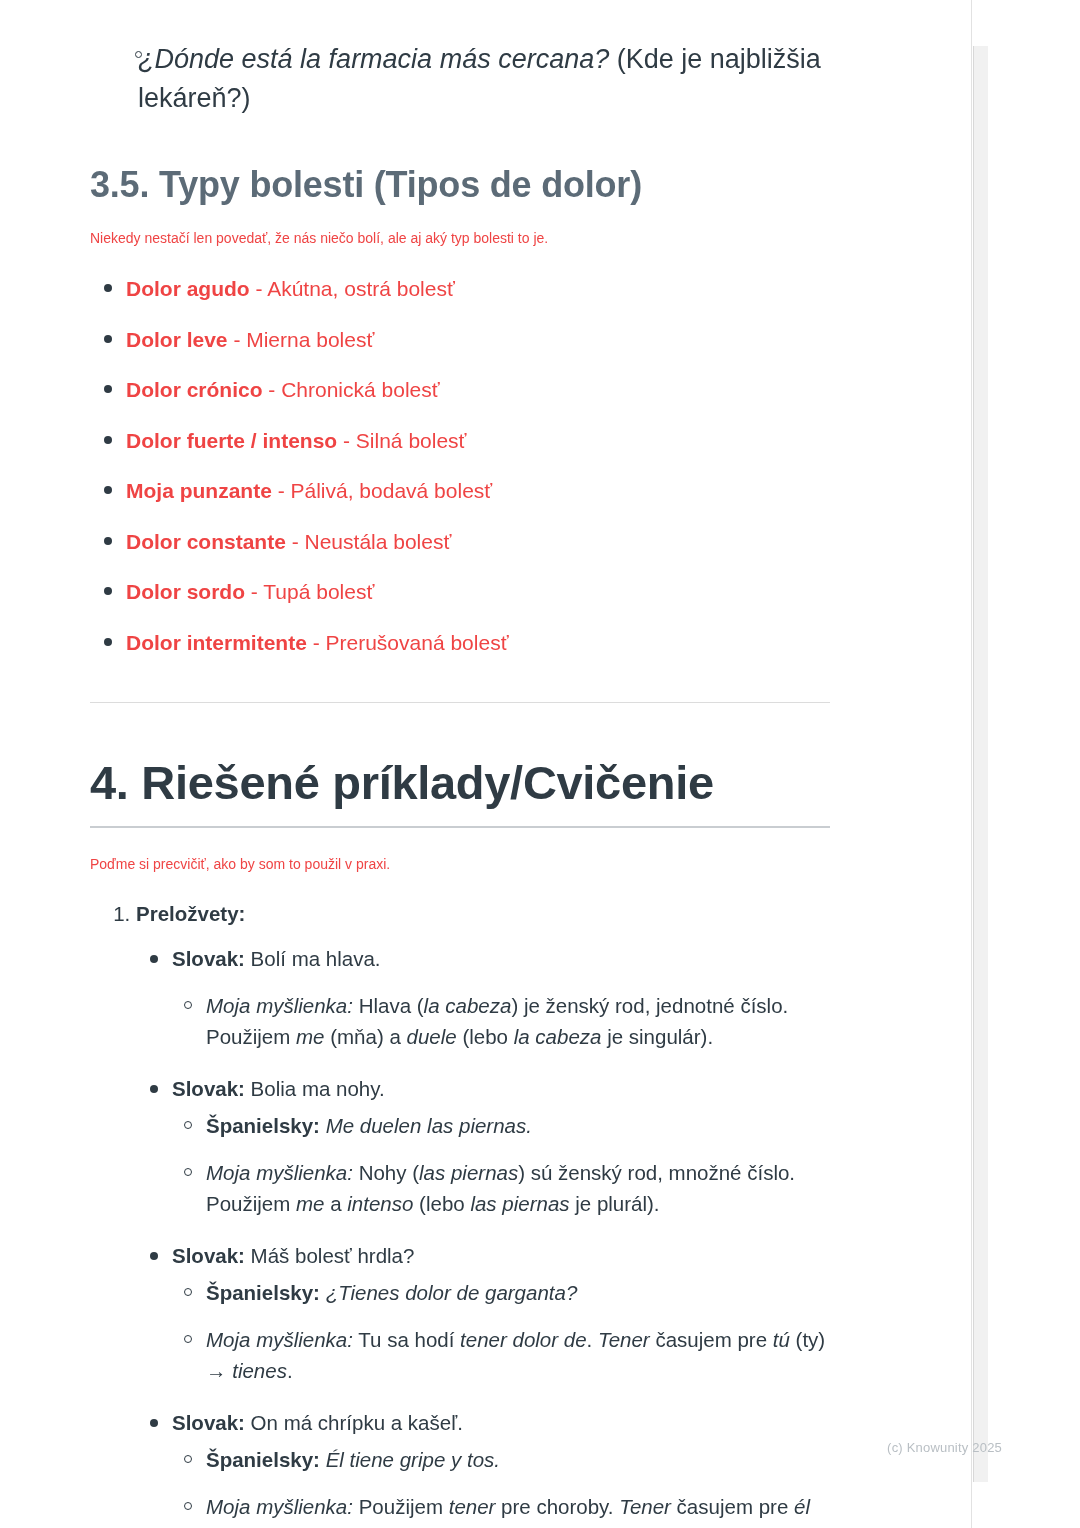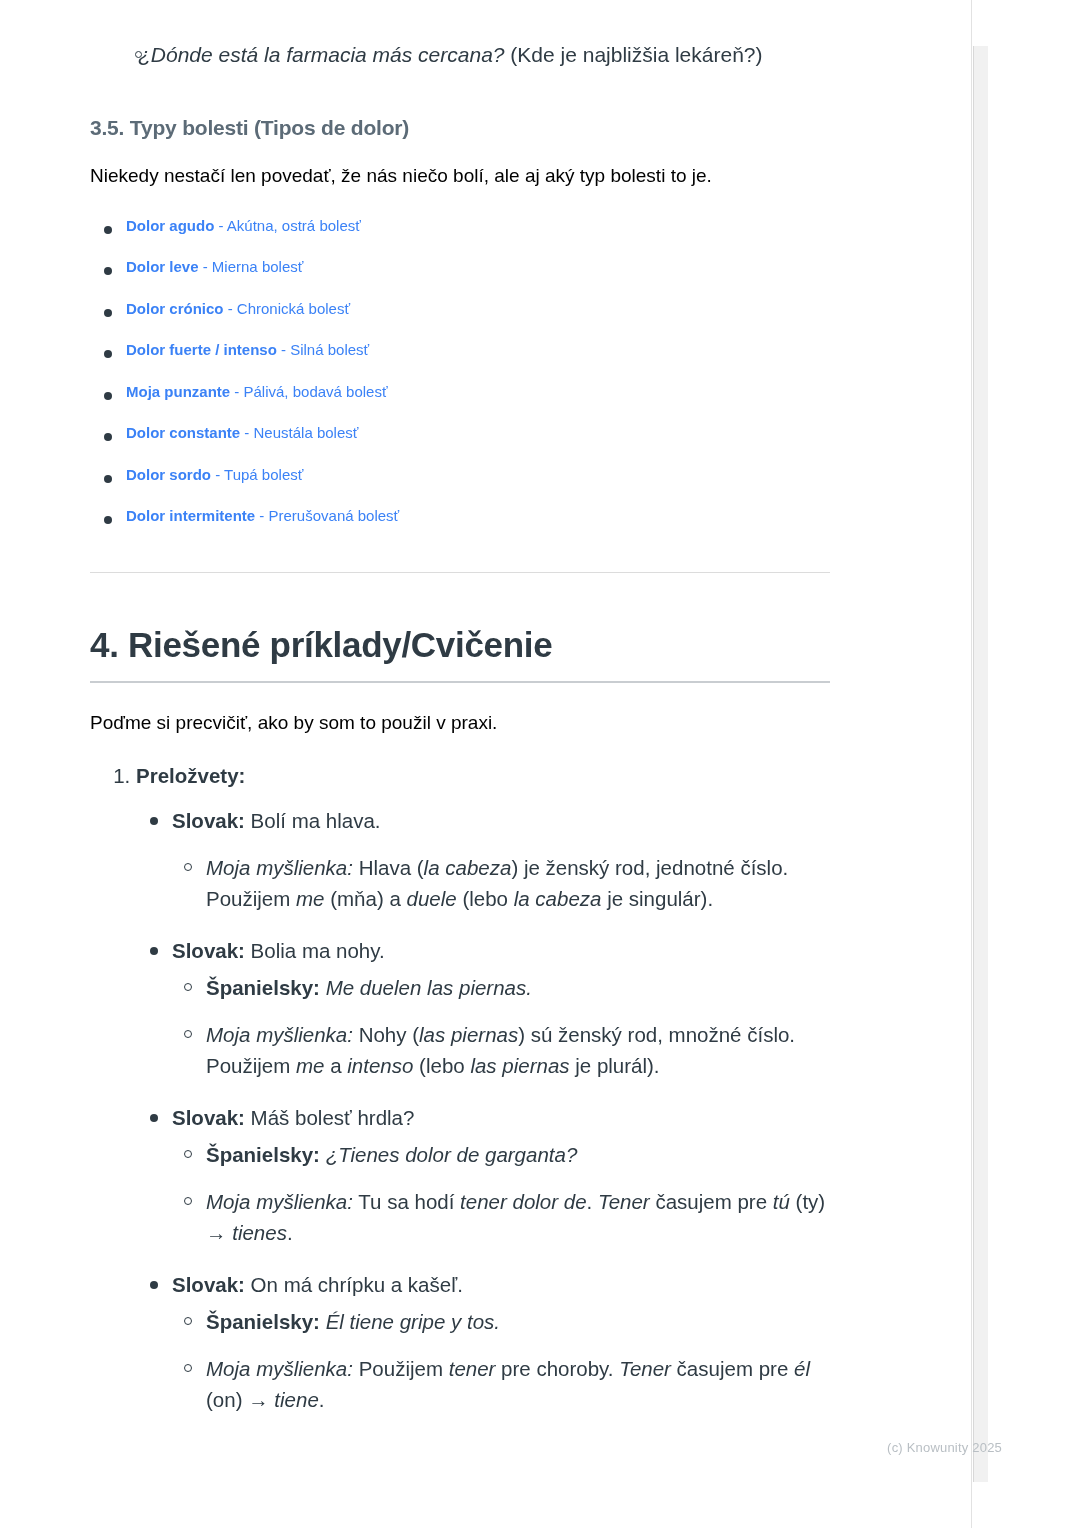--- a/index.html
+++ b/index.html
@@ -57,61 +57,61 @@
   }
 
   
   .top-sub-item {
     list-style: none;
     margin: 0 0 0 0;
     padding: 0;
   }
   .top-sub-item li {
     position: relative;
-    font-size: 21px;
+    font-size: 27px;
     line-height: 1.45;
     color: #2f3b44;
     padding-left: 48px;
   }
   .top-sub-item li::before {
     content: "";
     position: absolute;
     left: 45px;
     top: 11px;
     width: 7px;
     height: 7px;
     border: 1.5px solid #2f3b44;
     border-radius: 50%;
     box-sizing: border-box;
   }
   h2.sec-title {
-    font-size: 21px;
+    font-size: 36px;
     font-weight: 600;
     color: #5c6b77;
     margin: 46px 0 22px 0;
     letter-spacing: -0.2px;
   }
   p.para {
-    font-size: 19px;
+    font-size: 14px;
     line-height: 1.5;
     margin: 12px 0 24px 0;
-    color: #000000;
+    color: #ef4444;
   }
   ul.bullets {
     margin: 0;
     padding: 0;
     list-style: none;
   }
   ul.bullets > li {
     position: relative;
-    font-size: 15px;
+    font-size: 21px;
     line-height: 1.5;
     padding-left: 36px;
     margin-bottom: 19px;
-    color: #3b82f6;
+    color: #ef4444;
   }
   ul.bullets > li::before {
     content: "";
     position: absolute;
     left: 14px;
     top: 11px;
     width: 8px;
     height: 8px;
     background: #2f3b44;
     border-radius: 50%;
@@ -119,21 +119,21 @@
   b, strong { font-weight: 700; }
   em, i { font-style: italic; }
 
   hr.divider {
     border: none;
     border-top: 1px solid #dcdcdc;
     margin: 44px 0 0 0;
   }
 
   h1.main-title {
-    font-size: 35px;
+    font-size: 47px;
     font-weight: 700;
     color: #2f3b44;
     margin: 52px 0 0 0;
     letter-spacing: -0.3px;
   }
   .title-rule {
     border: none;
     border-top: 2px solid #c9cdd1;
     margin: 16px 0 26px 0;
   }

